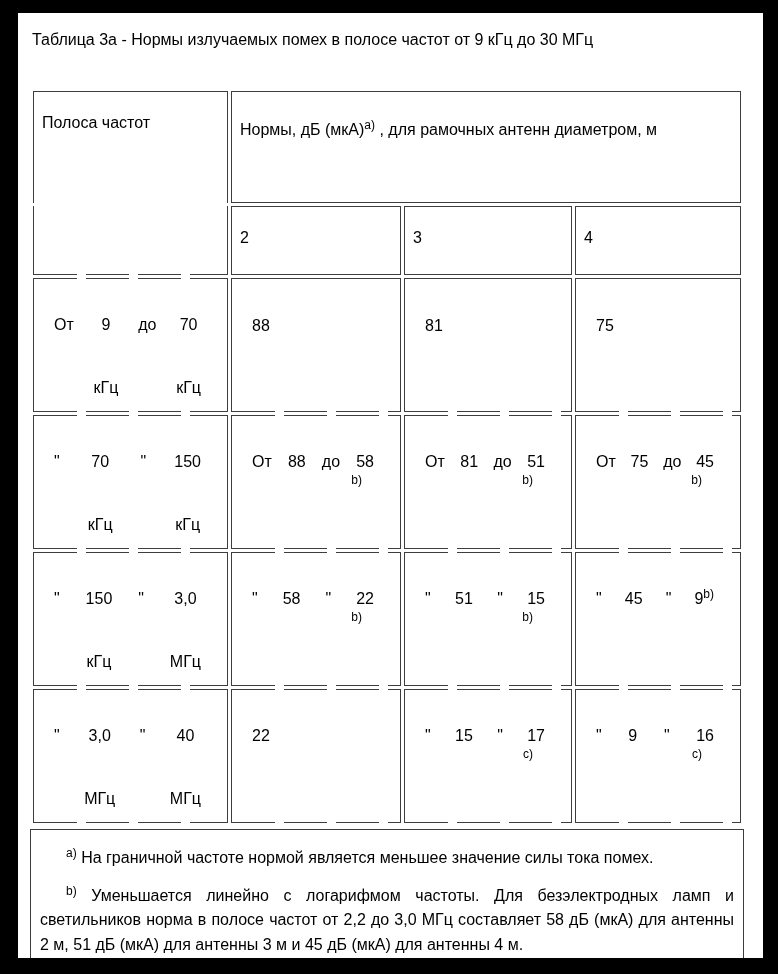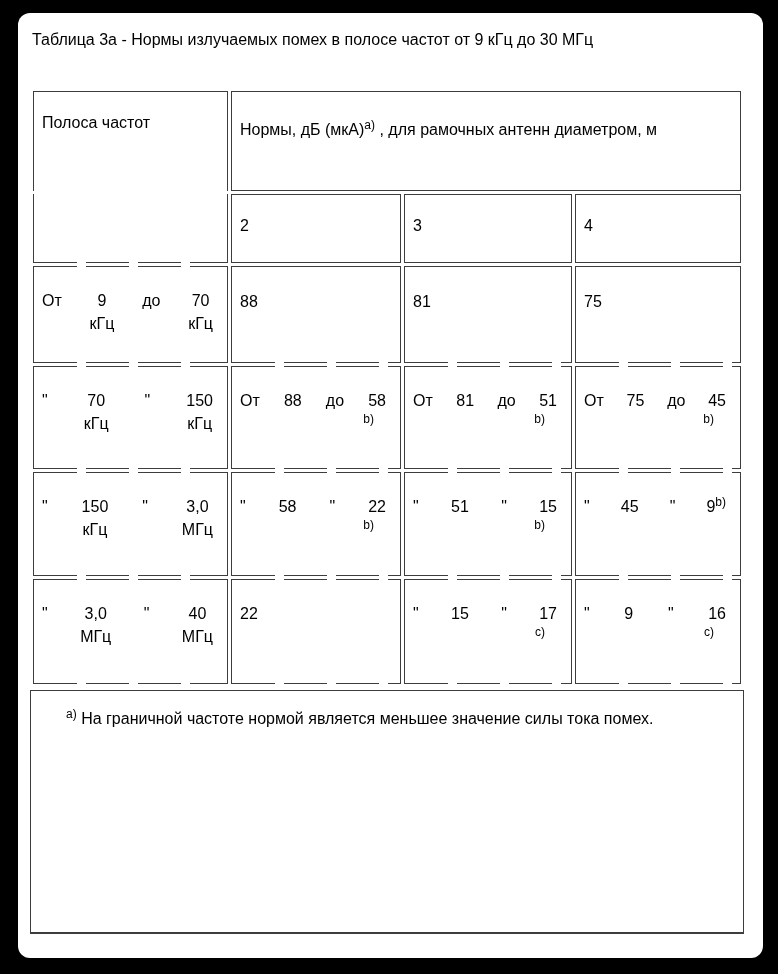--- a/index.html
+++ b/index.html
@@ -6,21 +6,21 @@
   body {
     width:778px; height:974px;
     background:#000;
     font-family:"Liberation Sans", sans-serif;
     color:#000;
     position:relative;
   }
   .page {
     position:absolute; left:18px; top:13px;
     width:745px; height:945px;
-    background:#fff; overflow:hidden;border-radius:12px;
+    background:#fff; overflow:hidden;
   }
   .doc-title {
     margin:17px 0 0 14px;
     font-size:16px; line-height:1.3;
   }
 
   
   table.norms {
     margin:37px 0 0 12px;
     width:714px;
@@ -28,21 +28,21 @@
     border-spacing:3px;
     table-layout:fixed;
     font-size:16px;
   }
   td {
     vertical-align:top;
     position:relative;
     background:#fff;
     border-left:1px solid #3d3d3d;
     border-right:1px solid #3d3d3d;
-    padding:0;
+    padding:12px;
     overflow:visible;
   }
   .hcell { border-top:1px solid #3d3d3d; border-bottom:1px solid #3d3d3d; }
   .freq-head { border-bottom:none; padding:22px 8px 8px 8px; }
   .empty-head { border-top:none; border-bottom:none; }
   .norms-head { padding:26px 0 8px 8px; line-height:1.5; }
   .diam { padding:22px 8px 8px 8px; }
 
   
   .dcell::before, .dcell::after, .empty-head::after {
@@ -50,21 +50,21 @@
     background:repeating-linear-gradient(90deg,#3d3d3d 0 43px, transparent 43px 52px);
   }
   .dcell::before { top:0; }
   .dcell::after, .empty-head::after { bottom:0; }
   .dcell.solid-top { border-top:1px solid #3d3d3d; }
   .dcell.solid-top::before { display:none; }
 
   .fline { display:flex; justify-content:space-between; padding:24px 14px 0 8px; }
   .fcol  { text-align:center; }
   .fcol:first-child { text-align:left; }
-  .funit { min-height:24px; line-height:24px; }
+  .funit { min-height:24px; line-height:24px;margin-top:40px; }
   .ftop  { line-height:22px; }
 
   .vline   { display:flex; justify-content:space-between; padding:24px 14px 0 8px; line-height:22px; }
   .vsingle { padding:24px 8px 0 8px; line-height:22px; }
   .vsup    { text-align:right; padding-right:26px; margin-top:3px; }
   sup.sup  { font-size:12px; line-height:0; }
 
   
   .footbox {
     margin:3px 0 0 12px;
@@ -90,21 +90,21 @@
   <div class="doc-title">Таблица 3а - Нормы излучаемых помех в полосе частот от 9 кГц до 30 МГц</div>
 
   <table class="norms">
     <colgroup>
       <col style="width:195px">
         <col style="width:170px">
         <col style="width:168px">
         <col style="width:166px">
     </colgroup>
     <tbody id="table-body">
-      <tr style="height:100px;">
+      <tr style="height:112px;">
         <td class="hcell freq-head">
           <span>Полоса частот</span>
         </td>
         <td class="hcell norms-head" colspan="3">
           <span>Нормы, дБ (мкА)</span><sup class="sup">а)</sup><span> , для рамочных антенн диаметром, м</span>
         </td>
       </tr>
       <tr style="height:69px;">
         <td class="hcell empty-head"></td>
         <td class="hcell diam">2</td>
@@ -280,15 +280,16 @@
               <span class="vtok">16</span>
             </div>
             <div class="vsup"><sup class="sup">c)</sup></div>
           </td>
         </tr>
       </tbody>
   </table>
 
   <div class="footbox">
     <p><sup class="sup">а)</sup> <span>На граничной частоте нормой является меньшее значение силы тока помех.</span></p>
+    <p><sup class="sup">b)</sup> <span>Уменьшается линейно с логарифмом частоты. Для безэлектродных ламп и светильников норма в полосе частот от 2,2 до 3,0 МГц составляет 58 дБ (мкА) для антенны 2 м, 51 дБ (мкА) для антенны 3 м и 45 дБ (мкА) для антенны 4 м.</span></p>
   </div>
 
 </div>
 
 </body></html>

